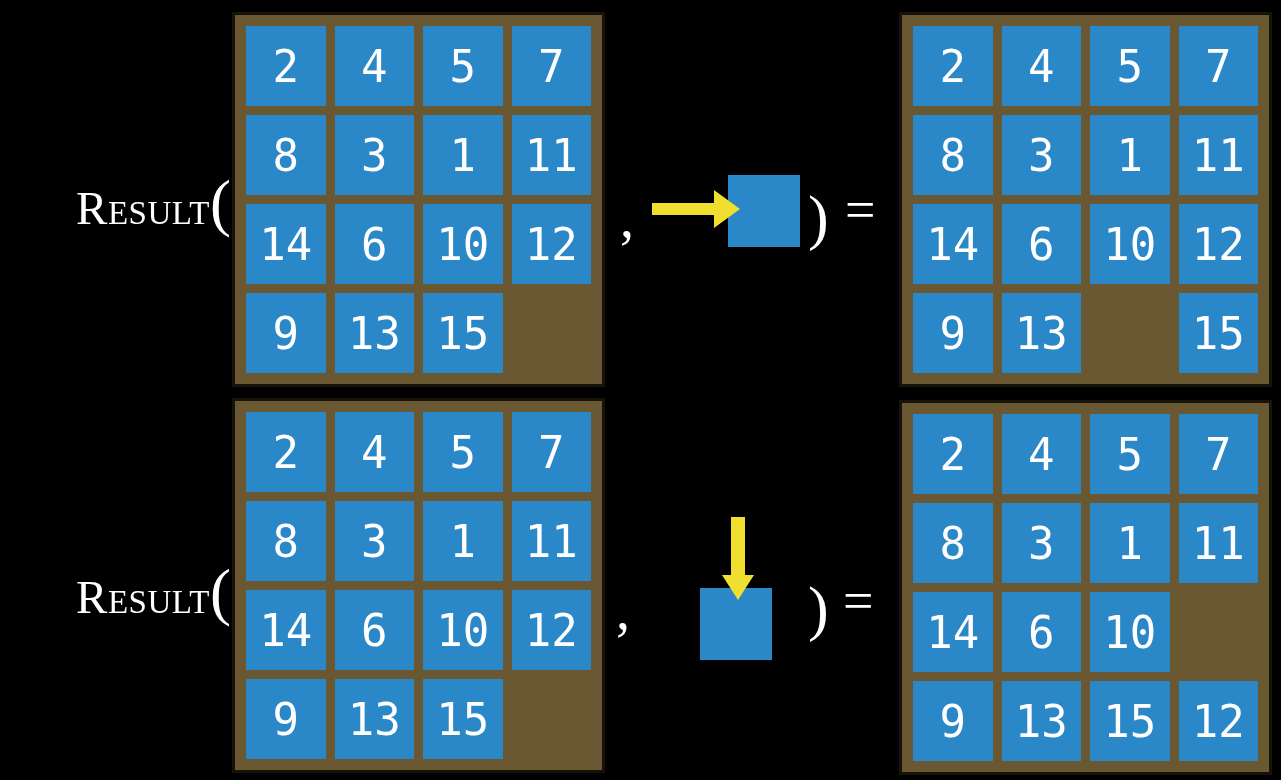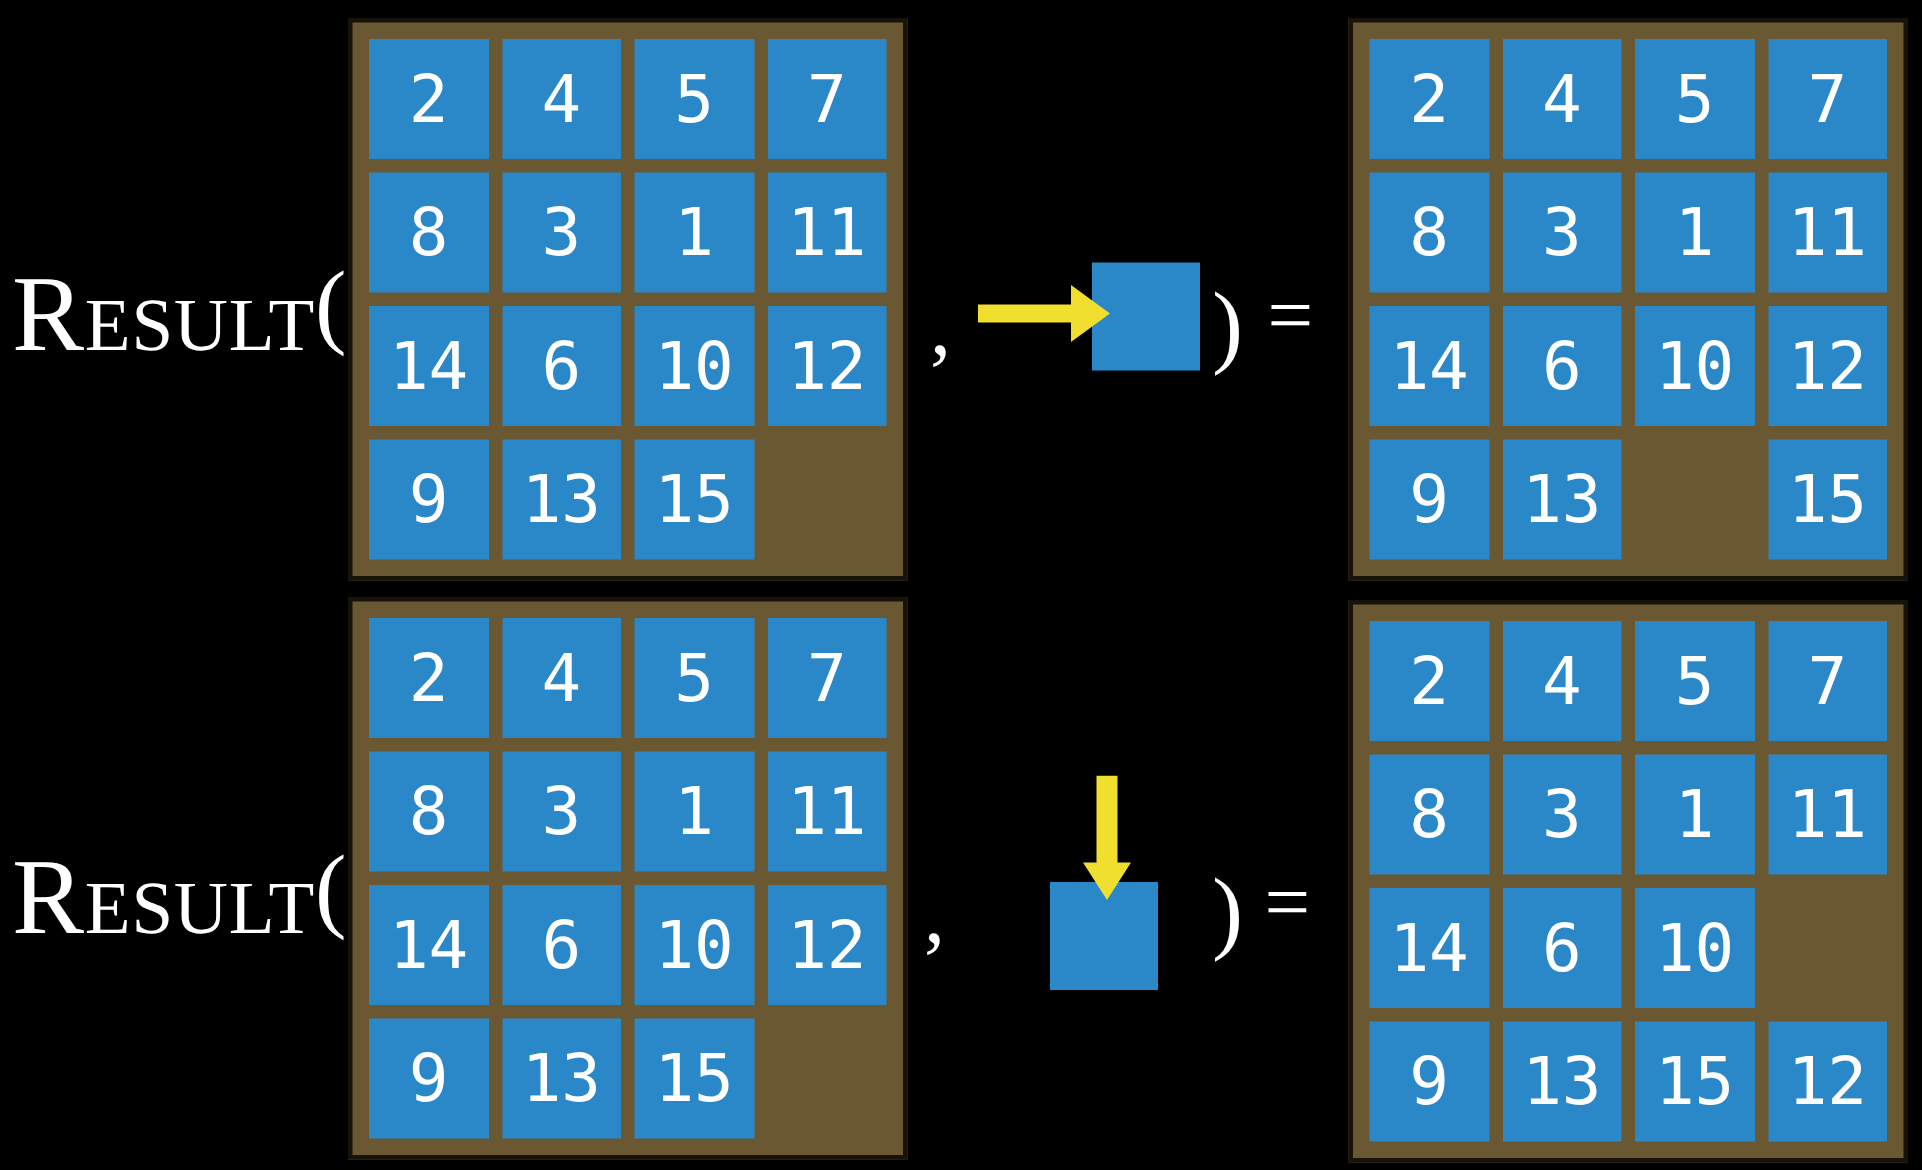--- a/index.html
+++ b/index.html
@@ -22,21 +22,21 @@
     height: 90px;
     display: flex;
     align-items: center;
     justify-content: flex-end;
     padding-right: 2px;
     box-sizing: border-box;
     white-space: nowrap;
   }
   .func-name {
     font-variant: small-caps;
-    font-size: 72px;
+    font-size: 47px;
     letter-spacing: 0.5px;
     line-height: 1;
     margin-top: 19px;
   }
   .open-paren {
     font-size: 63px;
     line-height: 1;
     position: relative;
     top: 4px;
   }

